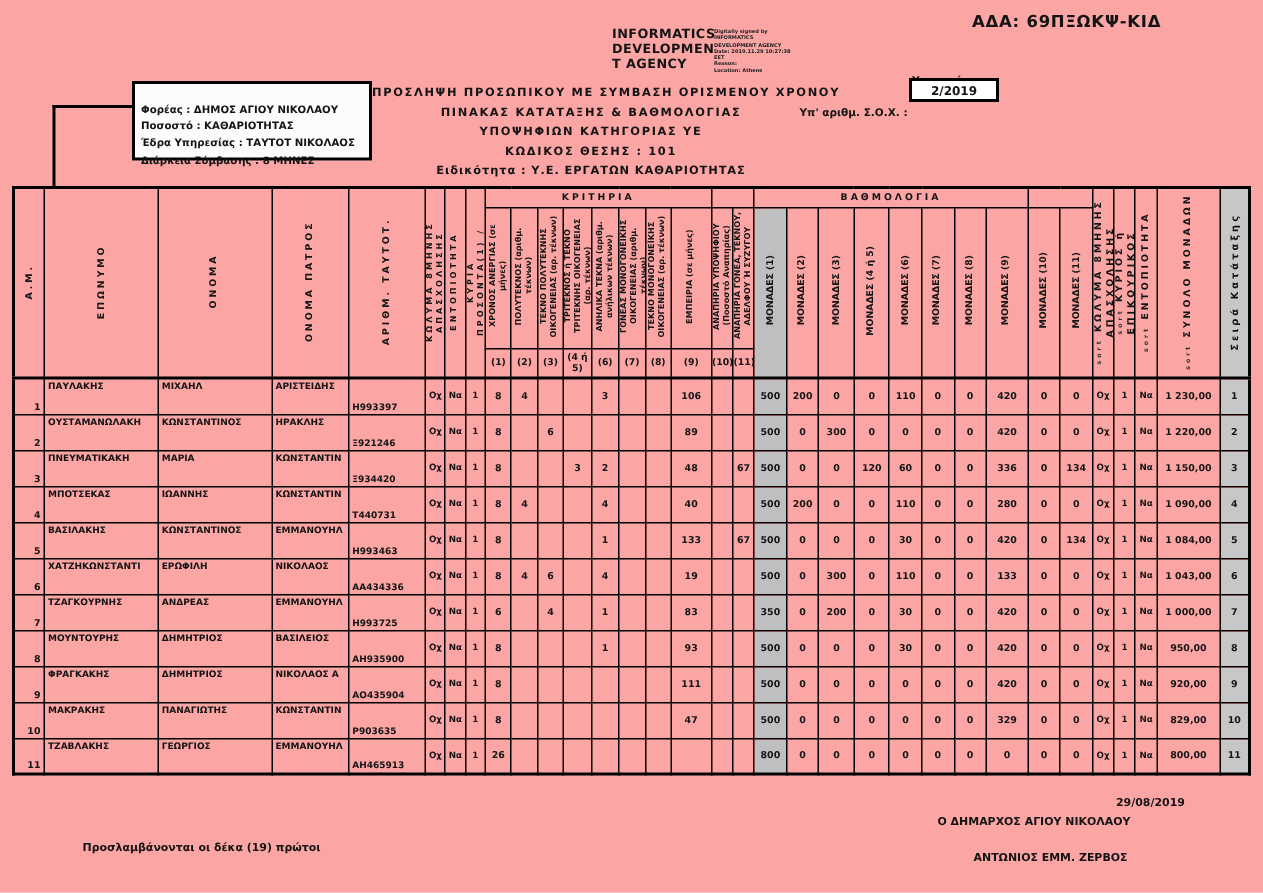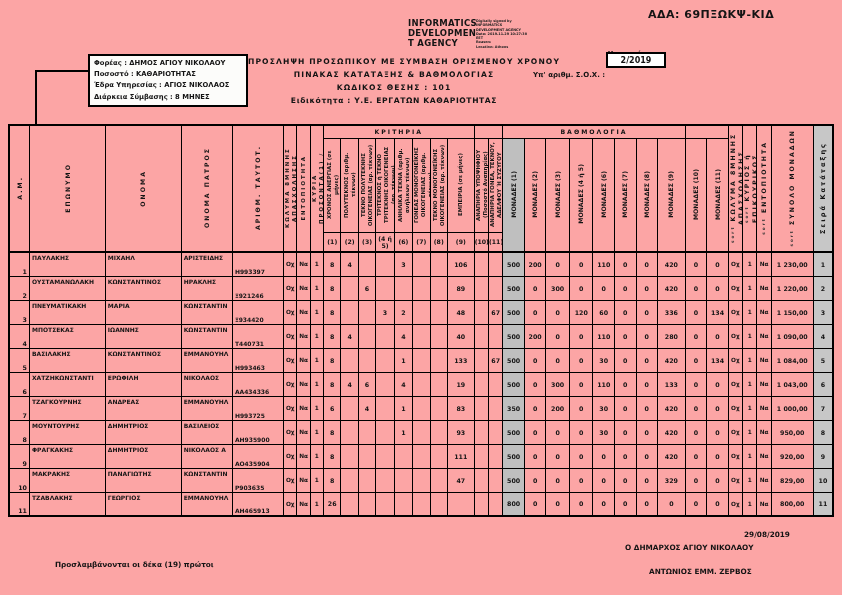--- a/index.html
+++ b/index.html
@@ -11,21 +11,21 @@
     overflow:hidden;
   }
   
   .ada { position:absolute; left:648px; top:8px; width:190px; font-size:11px; letter-spacing:0.5px; }
   .stamp { position:absolute; left:408px; top:19px; display:flex; gap:4px; }
   .stamp-agency { width:64px; font-size:8.5px; line-height:1.15; letter-spacing:0.3px; }
   .stamp-details { width:62px; font-size:3.4px; line-height:1.25; white-space:pre-line; color:#222; }
   .connector { position:absolute; left:35px; top:70px; width:54px; height:55px;
     border-left:2px solid #000; border-top:2px solid #000; }
   .info-box { position:absolute; left:88px; top:54px; width:160px; height:53px;
-    border:2px solid #000; padding:2px 4px; background:#fcfcfa; }
+    border:2px solid #000; padding:12px 4px; background:#fcfcfa; }
   .info-box div { font-size:6.8px; line-height:11.2px; white-space:nowrap; }
   .titles { position:absolute; left:248px; top:55px; width:292px; text-align:center; }
   .titles div { font-size:7.6px; line-height:13px; letter-spacing:1.1px; white-space:nowrap; }
   .titles div:last-child { letter-spacing:0.6px; }
   .anak { position:absolute; left:608px; top:50px; font-size:7px; text-decoration:underline; }
   .sox-label { position:absolute; left:533px; top:71px; font-size:7px;text-align:right; }
   .sox-box { position:absolute; left:606px; top:52px; width:60px; height:16px; border:2px solid #000;
     font-size:8px; display:flex; align-items:center; justify-content:center; background:#fff; }
   
   .tbl-wrap { position:absolute; left:8px; top:124px; width:826px; }
@@ -73,27 +73,28 @@
 EET
 Reason:
 Location: Athens</div>
   </div>
 
   <div class="connector"></div>
 
   <div class="info-box">
     <div>Φορέας :  ΔΗΜΟΣ ΑΓΙΟΥ ΝΙΚΟΛΑΟΥ</div>
     <div>Ποσοστό :  ΚΑΘΑΡΙΟΤΗΤΑΣ</div>
-    <div>Έδρα Υπηρεσίας : ΑΓΙΟΣ ΝΙΚΟΛΑΟΣ</div>
+    <div>Έδρα Υπηρεσίας : ΤΑΥΤΟΤ ΝΙΚΟΛΑΟΣ</div>
     <div>Διάρκεια Σύμβασης : 8 ΜΗΝΕΣ</div>
   </div>
 
   <div class="titles">
     <div>ΠΡΟΣΛΗΨΗ ΠΡΟΣΩΠΙΚΟΥ ΜΕ ΣΥΜΒΑΣΗ ΟΡΙΣΜΕΝΟΥ ΧΡΟΝΟΥ</div>
     <div>ΠΙΝΑΚΑΣ ΚΑΤΑΤΑΞΗΣ &amp; ΒΑΘΜΟΛΟΓΙΑΣ</div>
+    <div>ΥΠΟΨΗΦΙΩΝ ΚΑΤΗΓΟΡΙΑΣ ΥΕ</div>
     <div>ΚΩΔΙΚΟΣ ΘΕΣΗΣ : 101</div>
     <div>Ειδικότητα : Υ.Ε. ΕΡΓΑΤΩΝ ΚΑΘΑΡΙΟΤΗΤΑΣ</div>
   </div>
 
   <div class="anak">Υπηρεσίας</div>
   <div class="sox-label">Υπ' αριθμ. Σ.Ο.Χ. :</div>
   <div class="sox-box">2/2019</div>
 
   <div class="tbl-wrap">
   <table>

